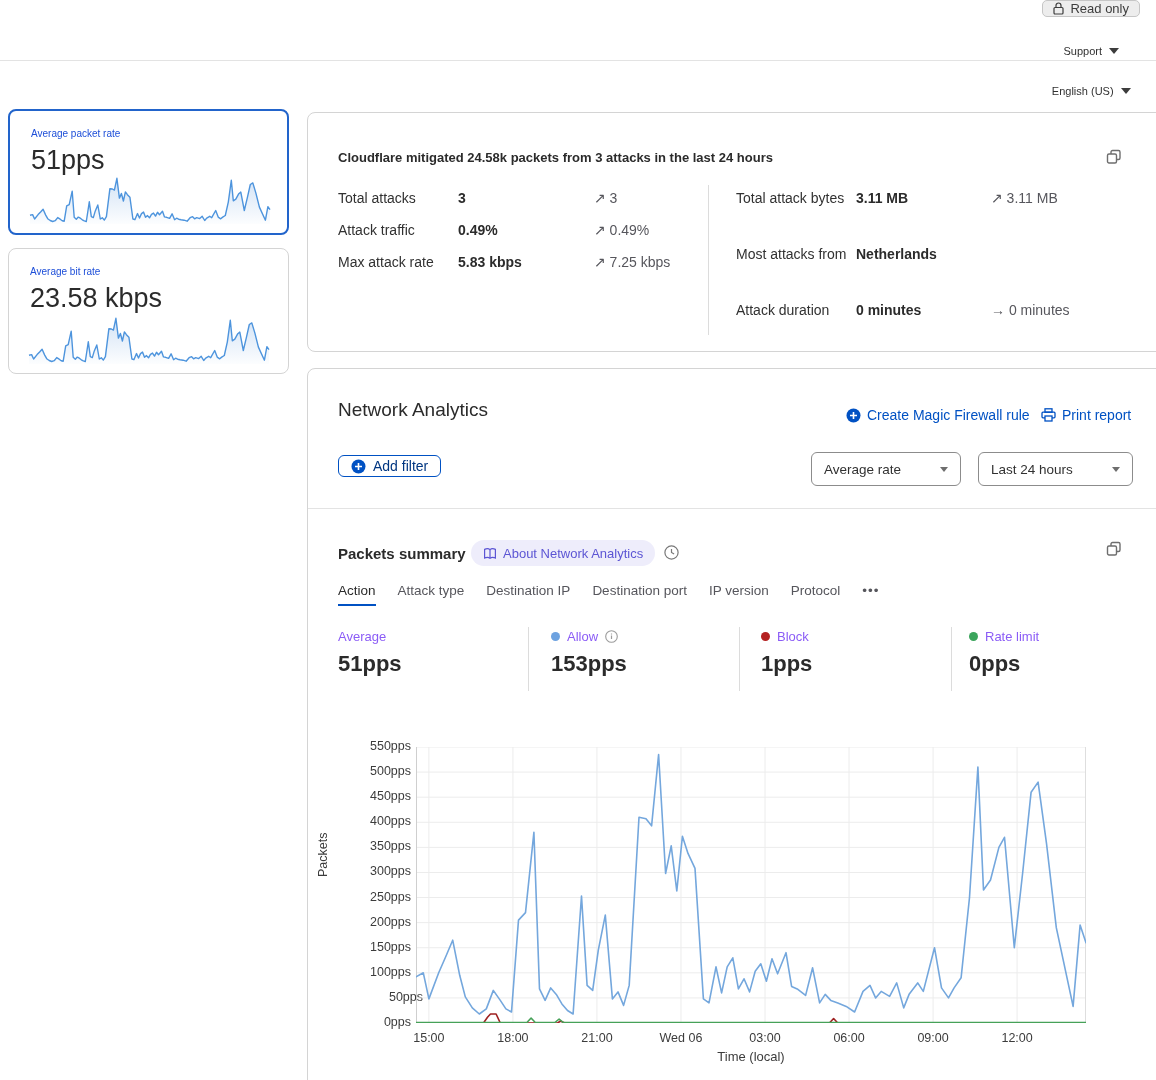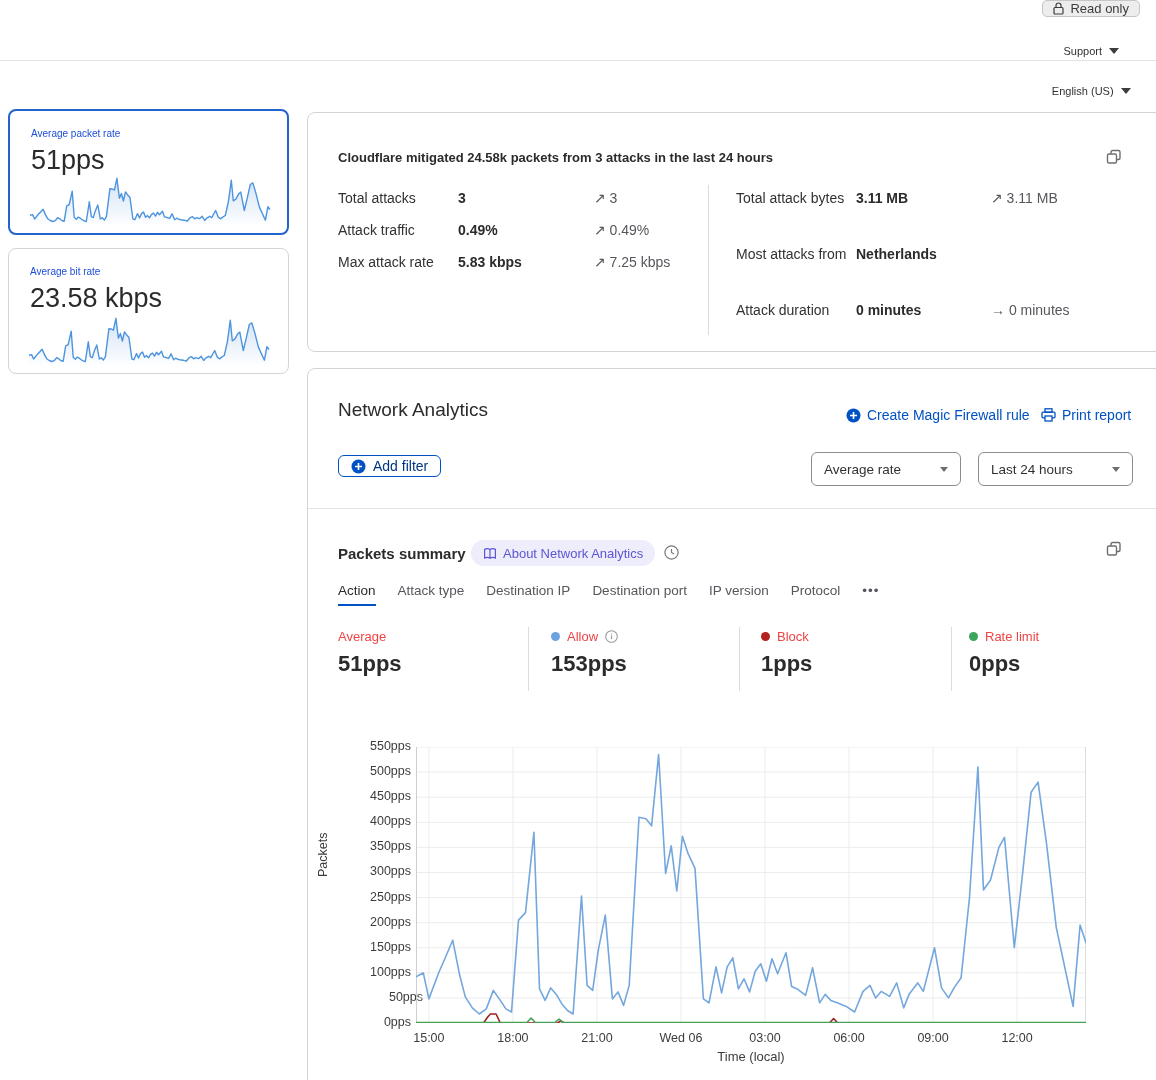--- a/index.html
+++ b/index.html
@@ -52,21 +52,21 @@
   .about-pill { position: absolute; left: 163px; top: 171px; height: 26px; display: flex; align-items: center; gap: 6px; padding: 0 12px; background: #eeedfb; border-radius: 13px; font-size: 13px; color: #5c55d4; cursor: pointer; }
   .clock-icon { position: absolute; left: 356px; top: 176px; cursor: pointer; }
 
   .tabs { position: absolute; left: 30px; top: 214px; display: flex; gap: 22px; font-size: 13.5px; color: #56565c; }
   .tab { padding-bottom: 6px; cursor: pointer; white-space: nowrap; }
   .tab.active { color: #2b2b2b; border-bottom: 2px solid #0051c3; }
   .tab-more { cursor: pointer; letter-spacing: 1px; color: #56565c; }
 
   .pk-stats { position: absolute; left: 0; top: 252px; width: 100%; height: 76px; }
   .pk-col { position: absolute; top: 8px; }
-  .pk-col .pk-label { display: flex; align-items: center; gap: 7px; font-size: 13px; color: #ef4444; }
+  .pk-col .pk-label { display: flex; align-items: center; gap: 7px; font-size: 13px; color: #8b5cf6; }
   .pk-col .pk-value { margin-top: 7px; font-size: 22px; font-weight: 600; color: #2b2b2b; }
   .dot { width: 9px; height: 9px; border-radius: 50%; display: inline-block; }
 
   
   .chart-area { position: absolute; left: 0; top: 0; width: 100%; height: 100%; }
   .y-tick { position: absolute; width: 62px; text-align: right; font-size: 12.5px; color: #3c3c3c; }
   .x-tick { position: absolute; width: 84px; text-align: center; font-size: 12.5px; color: #3c3c3c; }
   .y-axis-label { position: absolute; left: 8px; top: 508px; font-size: 12.5px; color: #3c3c3c; transform: rotate(-90deg); transform-origin: left top; }
   .x-axis-label { position: absolute; left: 108px; width: 670px; top: 680px; text-align: center; font-size: 13px; color: #3c3c3c; }
   #main-chart { position: absolute; left: 108px; top: 378px; }

